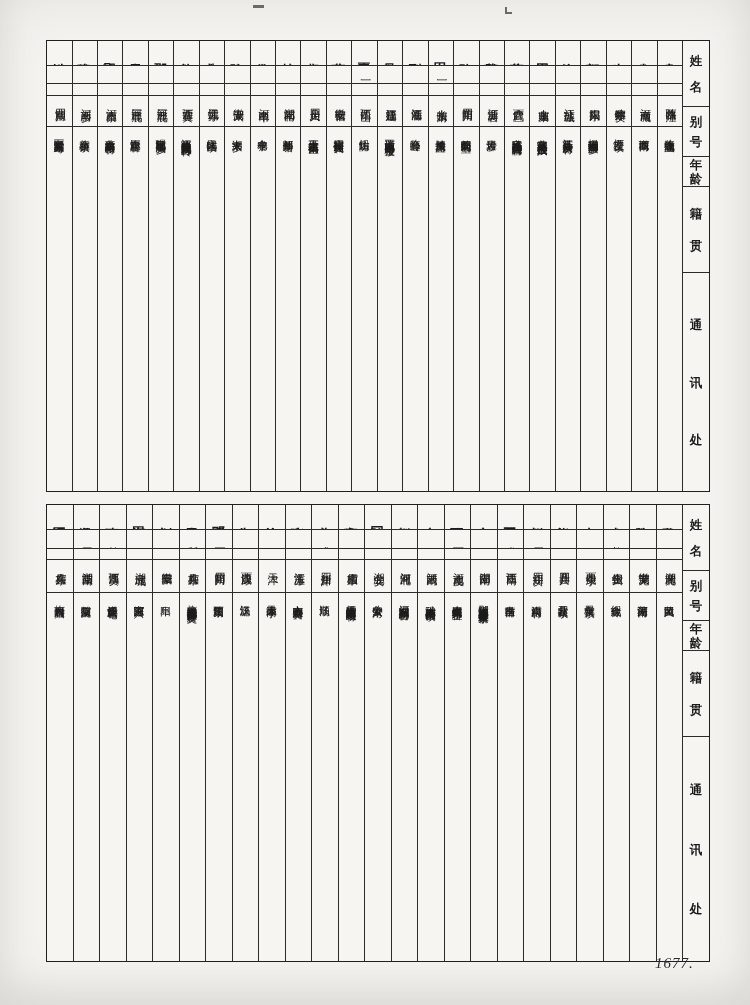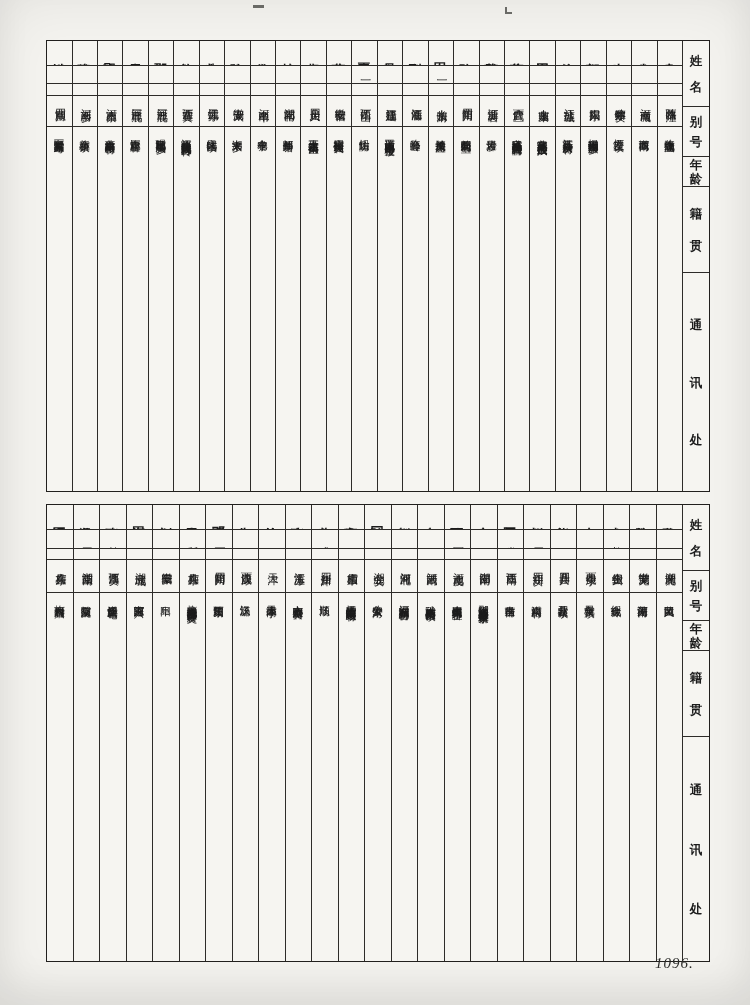--- a/index.html
+++ b/index.html
@@ -938,14 +938,14 @@
         </div>
         <div class="cell origin-cell">
           <span class="vtext">广东梅县</span>
         </div>
         <div class="cell address-cell">
           <span class="vtext">梅西村温增兴</span>
         </div>
       </div>
     </div>
 
-  <div class="page-number">1096.</div>
+  <div class="page-number">1677.</div>
 </div>
 
 </body></html>

